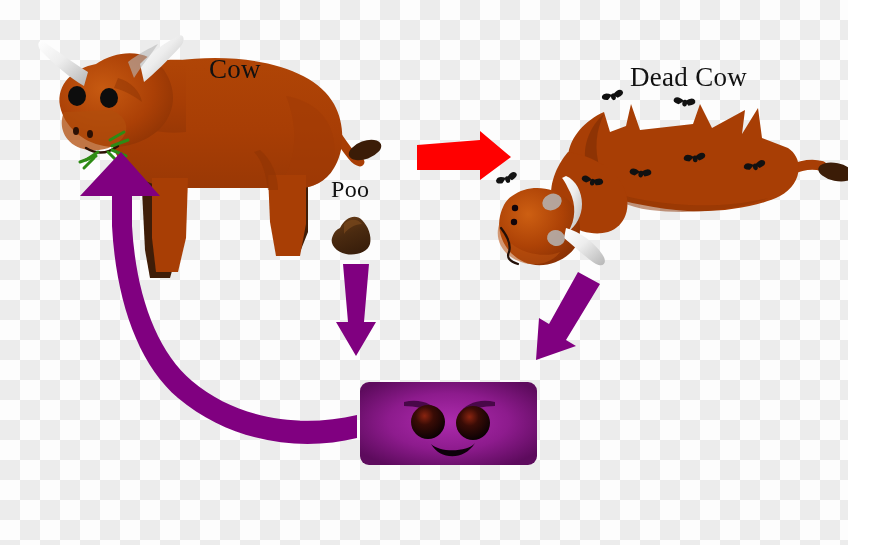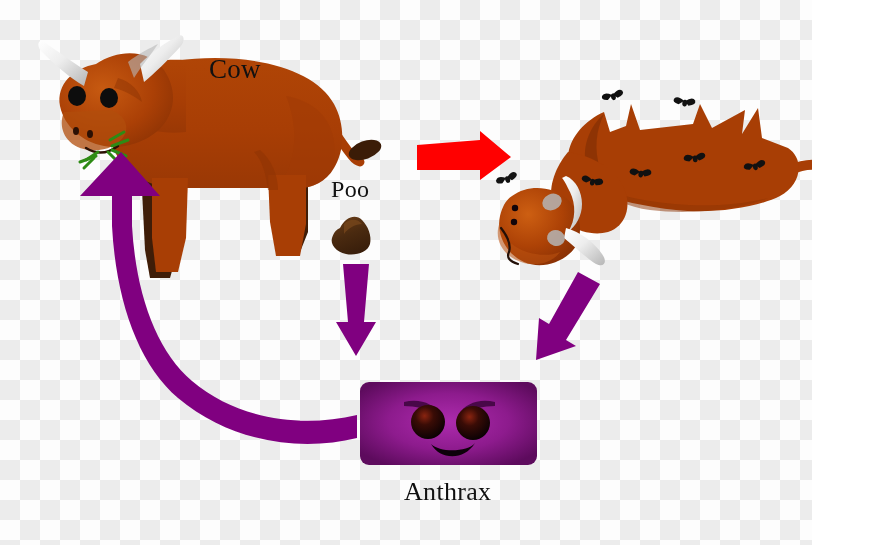--- a/index.html
+++ b/index.html
@@ -16,20 +16,21 @@
     width: 812px;
     height: 545px;
     overflow: hidden;
     
     background-color: #fdfdfd;
     background-image:
       linear-gradient(45deg, #ececec 25%, transparent 25%, transparent 75%, #ececec 75%),
       linear-gradient(45deg, #ececec 25%, transparent 25%, transparent 75%, #ececec 75%);
     background-size: 40px 40px;
     background-position: 0 0, 20px 20px;
+    padding-left: 36px;
   }
   #art {
     position: absolute;
     left: 0;
     top: 0;
     width: 880px;
     height: 545px;
   }
   .label {
     position: absolute;
@@ -281,18 +282,18 @@
                L 132 226
                C 136 294, 156 350, 192 381
                C 238 420, 302 428, 357 415
                Z" fill="#800080"></path>
     </g>
 
   </svg>
 
   <div class="label" id="label-cow">Cow</div>
 
+  <div class="label" id="label-dead">Dead Cow</div>
 
   <div class="label" id="label-poo">Poo</div>
 
-  <div class="label" id="label-anth">Anthrax</div>
 
 </div>
 
 </body></html>

